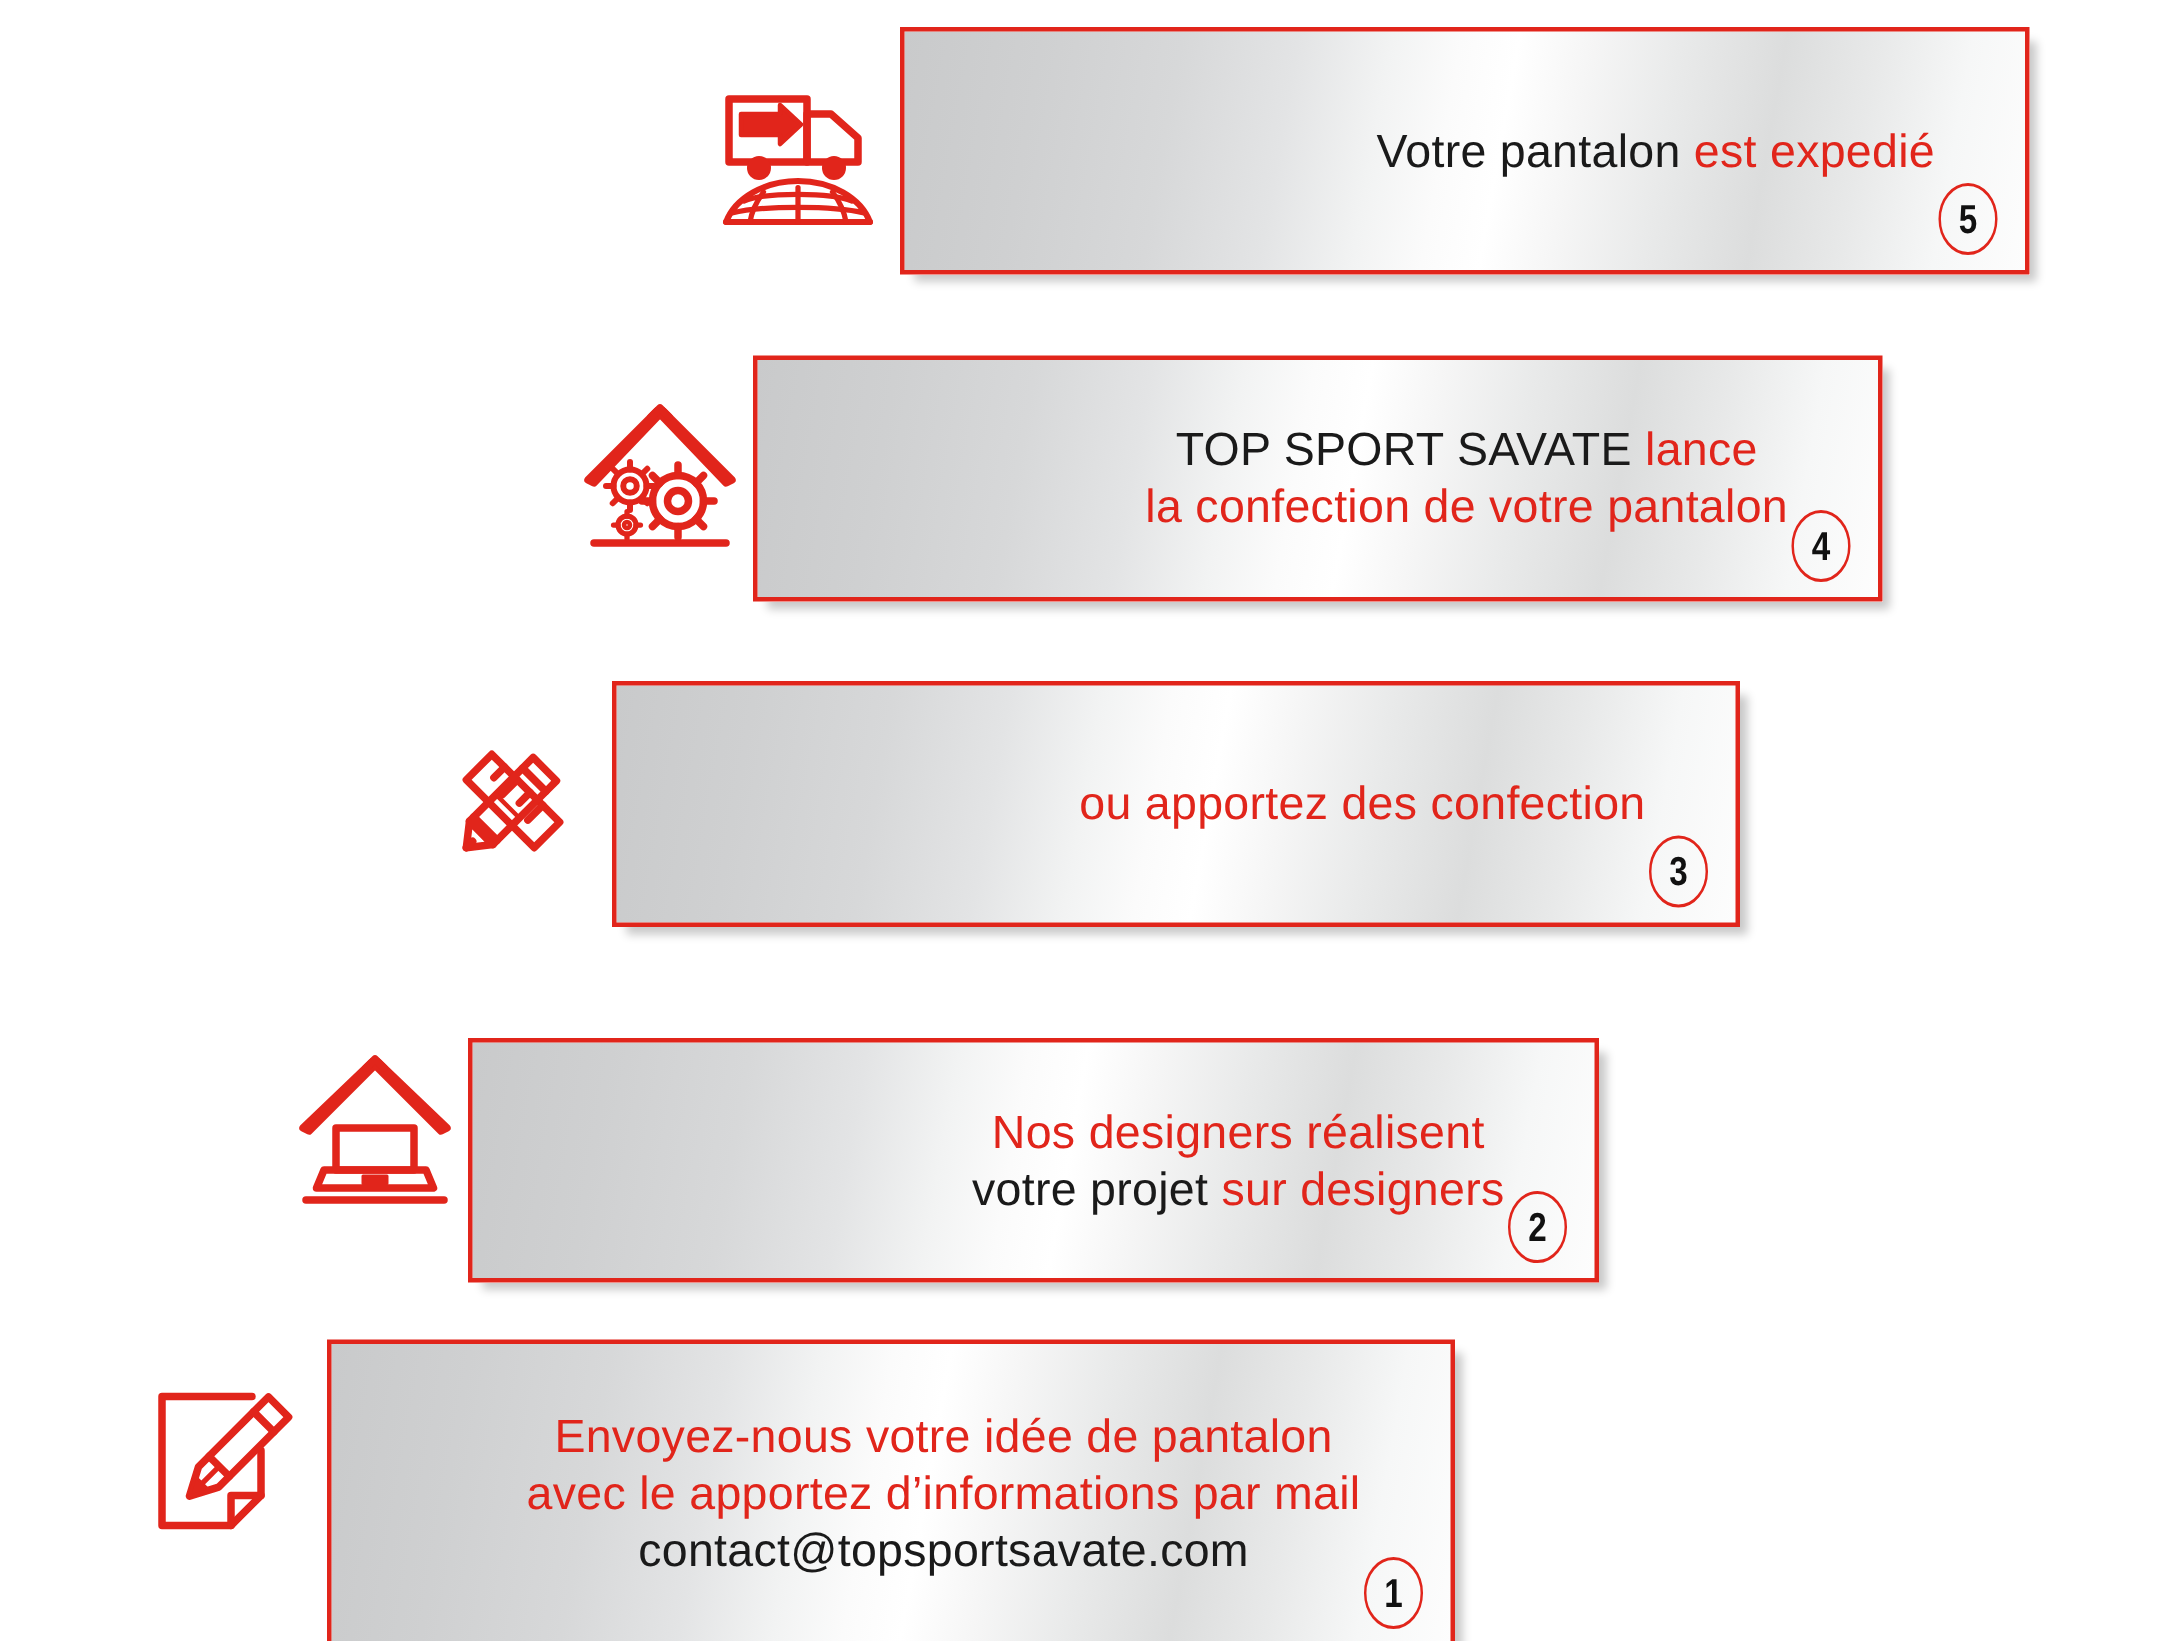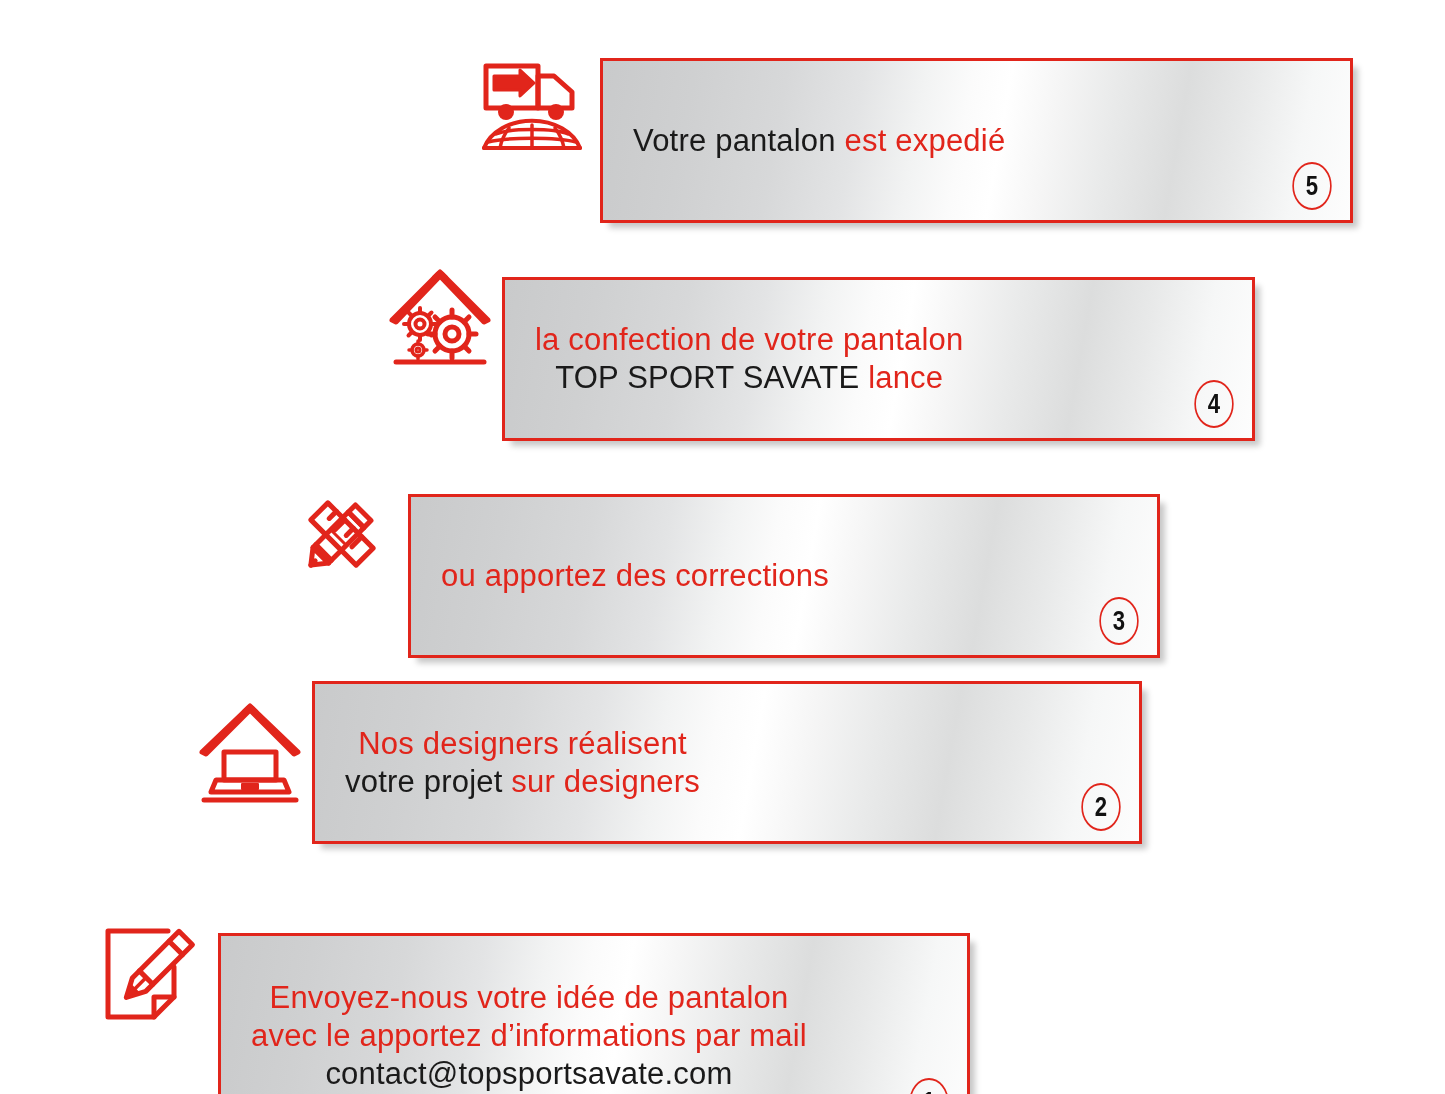--- a/index.html
+++ b/index.html
@@ -30,22 +30,21 @@
         #ffffff 53%,
         #f6f6f6 59%,
         #e9eaea 67%,
         #dcdddd 76%,
         #e8e9e9 84%,
         #f6f7f7 92%,
         #fdfdfd 100%);
     box-shadow:7px 7px 6px -2px rgba(0,0,0,0.22);
     display:flex;
     align-items:center;
-    justify-content:flex-start;
-    margin-top:40px;
+    justify-content:flex-end;
   }
 
   .bar-text{
     text-align:center;
     line-height:1.22;
     color:#e1251b;
     font-size:31px;
     letter-spacing:0.2px;
     padding:0 60px 0 30px;
     user-select:none;
@@ -151,22 +150,22 @@
             <path d="M0 -6 V-9"></path>
               <path d="M0 6 V9"></path>
             <path d="M-6 0 H-9"></path>
               <path d="M6 0 H9"></path>
           </g>
         </g>
       </svg>
     </div>
     <div class="bar" style="left:502px;top:237px;width:753px;height:164px;">
       <div class="bar-text">
+          <span class="ln"><span class="blk">TOP SPORT SAVATE </span><span class="red">lance</span></span>
           <span class="ln"><span class="red">la confection de votre pantalon</span></span>
-          <span class="ln"><span class="blk">TOP SPORT SAVATE </span><span class="red">lance</span></span>
         </div>
       <div class="badge">4</div>
     </div>
   </div>
 
   <div class="step">
     <div class="icon-wrap" style="left:282px;top:474px;">
       <svg viewBox="0 0 112 112" fill="none" stroke="#e1251b" stroke-width="5" stroke-linejoin="round" stroke-linecap="round">
         <g transform="rotate(45 56 56)">
           <path d="M24 44 H88 V68 H24 Z"></path>
@@ -180,39 +179,39 @@
           <path d="M76 45 H86 V67 H76 Z"></path>
           <path d="M26 45 L12 56 L26 67 Z"></path>
           <path d="M12 56 L18 56"></path>
           <path d="M30 45 V67"></path>
           <path d="M51 45 V67" stroke-width="3"></path>
         </g>
       </svg>
     </div>
     <div class="bar" style="left:408px;top:454px;width:752px;height:164px;">
       <div class="bar-text">
-          <span class="ln"><span class="red">ou apportez des corrections</span></span>
+          <span class="ln"><span class="red">ou apportez des confection</span></span>
         </div>
       <div class="badge">3</div>
     </div>
   </div>
 
   <div class="step">
     <div class="icon-wrap" style="left:190px;top:694px;">
       <svg viewBox="0 0 112 112" fill="none" stroke="#e1251b" stroke-width="5" stroke-linejoin="round" stroke-linecap="round">
         <path d="M8 54 L54 10 L56 12 L12 56 Z"></path>
         <path d="M104 54 L58 10 L56 12 L100 56 Z"></path>
         <path d="M50 14 L56 8 L62 14"></path>
         <path d="M30 54 H82 V82 H30 Z"></path>
         <path d="M22 82 H90 L95 94 H17 Z"></path>
         <path d="M48 86 H64 V91 H48 Z" fill="#e1251b" stroke="#e1251b" stroke-width="2"></path>
         <path d="M10 102 H102" stroke-width="5"></path>
       </svg>
     </div>
-    <div class="bar" style="left:312px;top:641px;width:830px;height:163px;">
+    <div class="bar" style="left:312px;top:692px;width:754px;height:163px;">
       <div class="bar-text">
           <span class="ln"><span class="red">Nos designers réalisent</span></span>
           <span class="ln"><span class="blk">votre projet </span><span class="red">sur designers</span></span>
         </div>
       <div class="badge">2</div>
     </div>
   </div>
 
   <div class="step">
     <div class="icon-wrap" style="left:90px;top:913px;">

